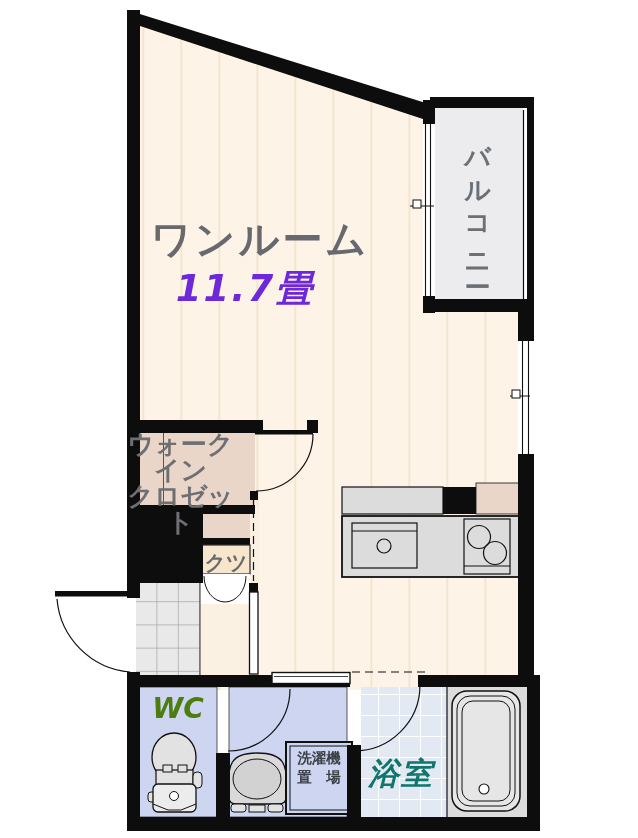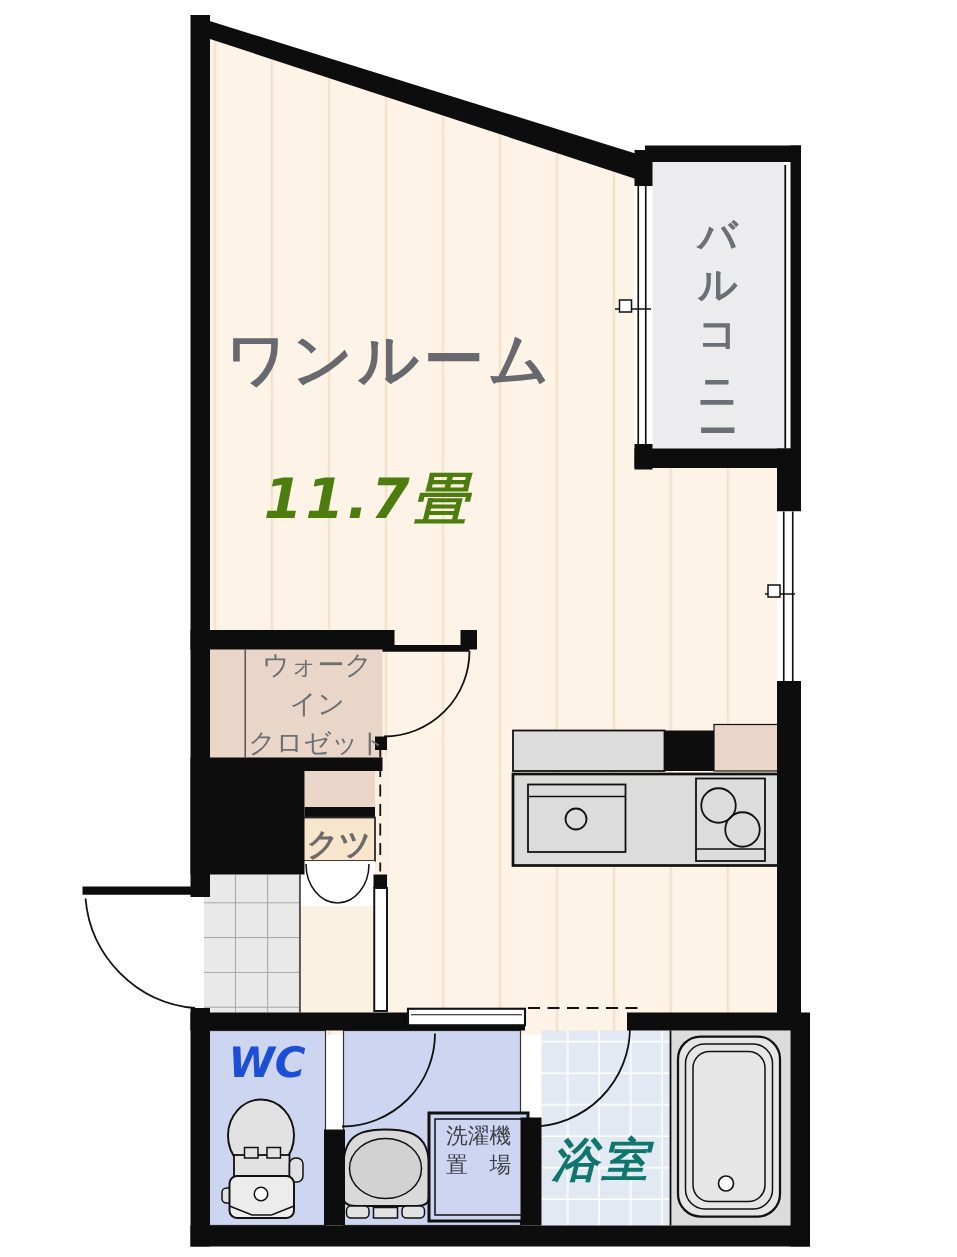--- a/index.html
+++ b/index.html
@@ -4,30 +4,30 @@
 <style>
   html,body{margin:0;padding:0;background:#ffffff;}
   #stage{position:relative;width:638px;height:838px;background:#ffffff;overflow:hidden;
          font-family:"DejaVu Sans","Liberation Sans",sans-serif;}
   #plan-svg{position:absolute;left:0;top:0;}
   .lbl{position:absolute;color:#65676c;text-align:center;white-space:pre-line;
        font-family:"DejaVu Sans","Liberation Sans",sans-serif;pointer-events:none;}
   .lbl-main{left:140px;top:212px;width:240px;font-size:40px;font-weight:bold;
             letter-spacing:3px;color:#67696e;}
   .lbl-size{left:130px;top:264px;width:230px;font-size:37px;font-weight:bold;
-            font-style:italic;letter-spacing:2px;color:#4d7c0f;margin-top:44px;}
+            font-style:italic;letter-spacing:2px;color:#6d28d9;}
   .lbl-balcony{left:450px;top:127px;width:46px;height:185px;font-size:26px;font-weight:bold;
                color:#6b7076;writing-mode:vertical-rl;text-orientation:mixed;
                letter-spacing:7px;text-align:left;}
-  .lbl-wic{left:154px;top:431px;width:115px;font-size:18px;font-weight:normal;
+  .lbl-wic{left:123px;top:431px;width:115px;font-size:26px;font-weight:bold;
            line-height:26px;color:#6e6f72;}
   .lbl-shoes{left:202px;top:549px;width:48px;font-size:21px;font-weight:bold;color:#6b6b6b;}
   .lbl-wc{left:142px;top:692px;width:72px;font-size:28px;font-weight:bold;
-          font-style:italic;color:#1d4ed8;}
-  .lbl-laundry{left:288px;top:749px;width:62px;font-size:14.5px;line-height:19px;color:#3c3f46;}
+          font-style:italic;color:#4d7c0f;}
+  .lbl-laundry{left:288px;top:749px;width:62px;font-size:14.5px;line-height:19px;color:#3c3f46;font-weight:bold;}
   .lbl-bath{left:358px;top:753px;width:86px;font-size:31px;font-weight:bold;
             font-style:italic;letter-spacing:2px;color:#0f766e;}
 </style>
 </head>
 <body>
 
 <div id="stage">
 
 <svg id="plan-svg" width="638" height="838" viewBox="0 0 638 838" xmlns="http://www.w3.org/2000/svg">
   <defs>

